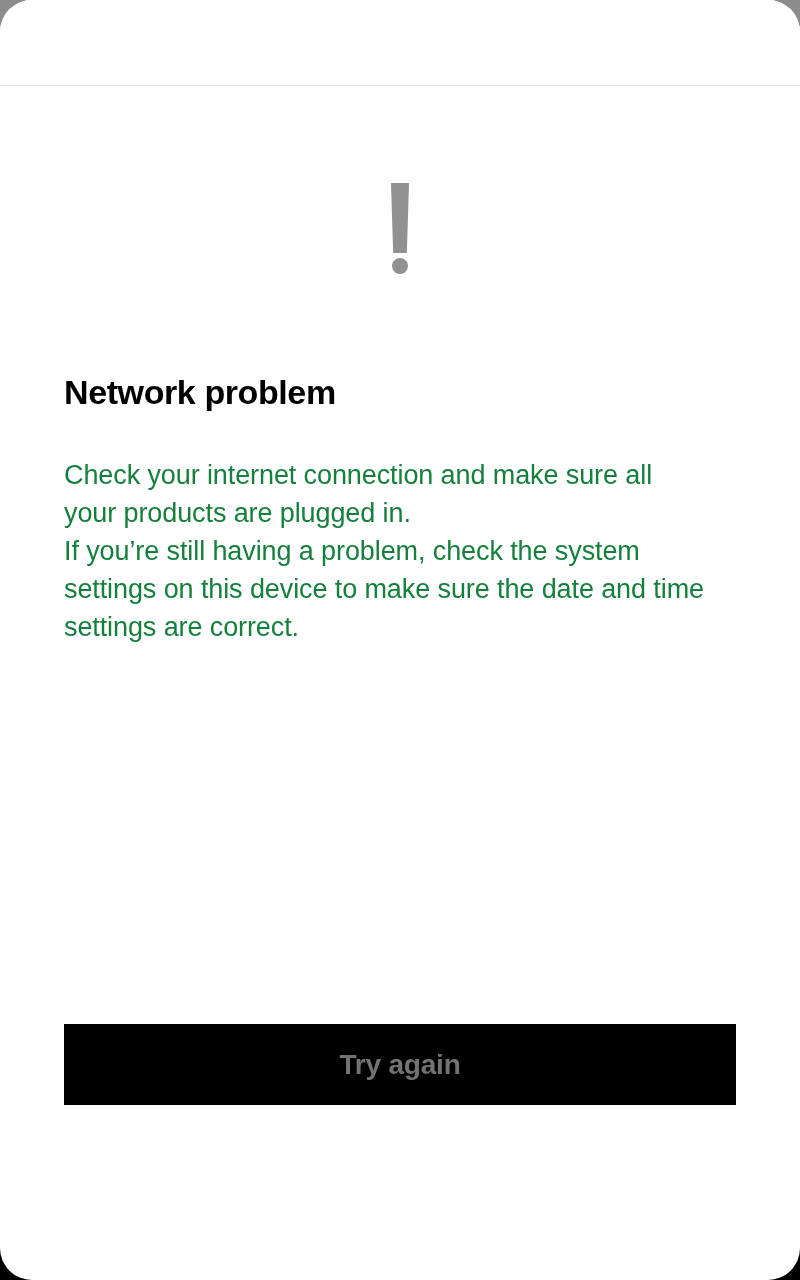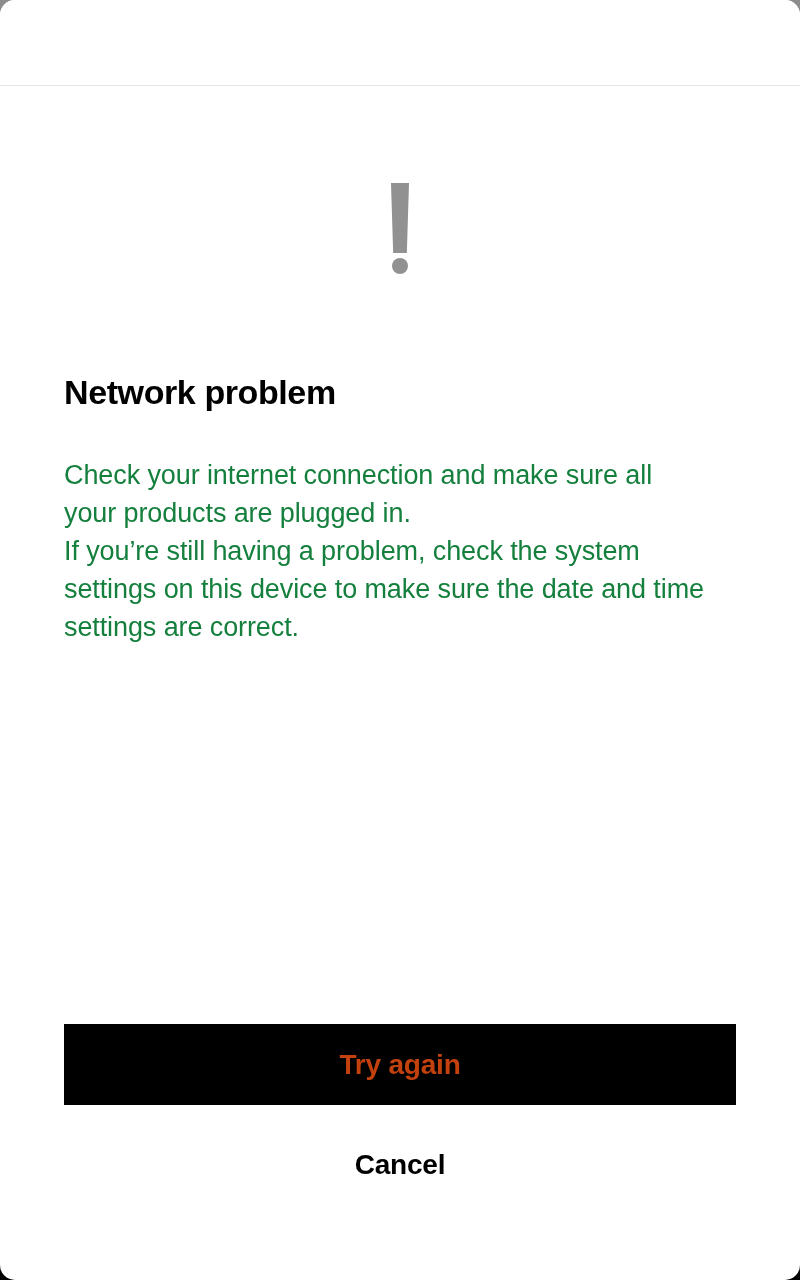--- a/index.html
+++ b/index.html
@@ -35,21 +35,21 @@
     width: 800px; height: 640px;
     background: #000000;
   }
   .card {
     position: absolute;
     left: 0; top: 0;
     width: 800px;
     height: 1280px;
     box-sizing: border-box;
     background: #ffffff;
-    border-radius: 15px;
+    border-radius: 32px;
     overflow: hidden;
   }
 
   
   .topbar {
     position: absolute;
     left: 0; top: 0;
     width: 800px;
     height: 86px;
     background: #ffffff;
@@ -117,21 +117,21 @@
     top: 1024px;
     width: 800px;
   }
   .primary-button {
     display: block;
     box-sizing: border-box;
     margin: 0 auto;
     width: 672px;
     height: 81px;
     background: #000000;
-    color: #c2410c;
+    color: #737373;
     border: none;
     border-radius: 0;
     font-family: "Liberation Sans", sans-serif;
     font-size: 28px;
     font-weight: 700;
     letter-spacing: -0.2px;
     cursor: pointer;
     padding: 16px;
   }
   .secondary-button {
@@ -171,17 +171,16 @@
     </div>
 
     <div class="content">
       <h1 class="title">Network problem</h1>
       <p class="para para-1">Check your internet connection and make sure all your products are plugged in.</p>
       <p class="para para-2">If you’re still having a problem, check the system settings on this device to make sure the date and time settings are correct.</p>
     </div>
 
     <div class="actions">
       <button class="primary-button">Try again</button>
-      <button class="secondary-button">Cancel</button>
     </div>
 
   </div>
 </div>
 
 </body></html>

